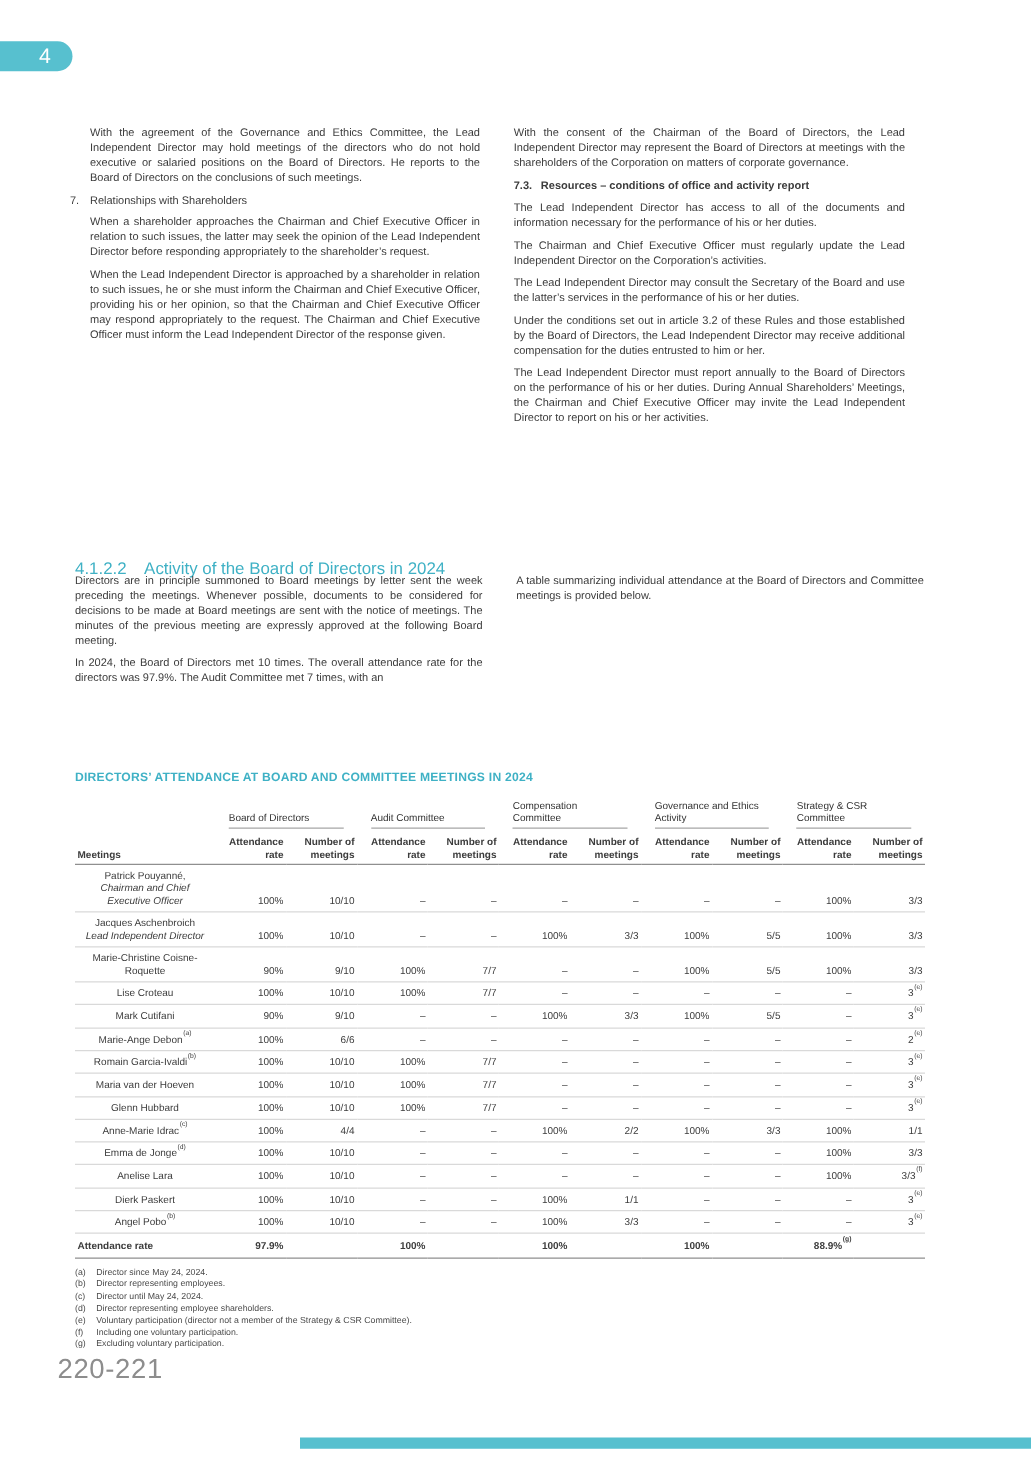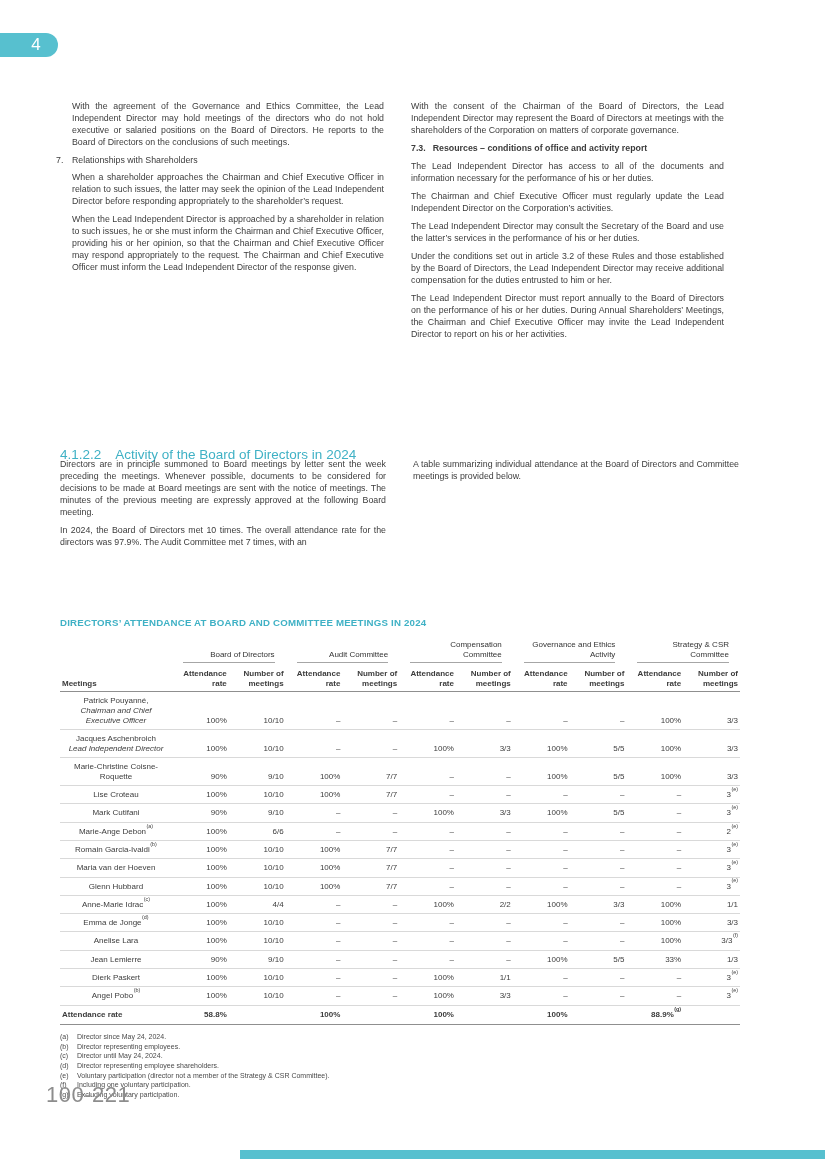--- a/index.html
+++ b/index.html
@@ -38,21 +38,21 @@
   
   .table-block { position:absolute; top:617px; left:60px; width:680px; }
   .table-title { color:#3fb1c5; font-weight:bold; font-size:9.7px; letter-spacing:0.2px; margin-bottom:10px; }
 
   table { width:680px; border-collapse:collapse; table-layout:fixed; font-size:8px; }
   col.c-name { width:112px; }
   th, td { padding:2px 2px; }
   th { font-weight:normal; }
 
   tr.g-row th { vertical-align:bottom; }
-  .grp-inner { border-bottom:1px solid #a6a6a6; padding-bottom:3px; margin:0 9px; text-align:right; line-height:9.5px; color:#333; }
+  .grp-inner { border-bottom:1px solid #a6a6a6; padding-bottom:3px; margin:0 9px; text-align:left; line-height:9.5px; color:#333; }
 
   tr.s-row th { vertical-align:bottom; border-bottom:1px solid #8f8f8f; padding-top:4px; padding-bottom:3px; }
   th.subh { text-align:right; font-weight:bold; line-height:9.5px; }
   th.dir-h { text-align:left; font-weight:bold; }
 
   tbody td { border-bottom:1px solid #d9d9d9; vertical-align:bottom; padding-top:4px; padding-bottom:3.5px; line-height:9.8px; }
   td.name { text-align:center; }
   td.num { text-align:right; }
   td .role { font-style:italic; }
   td sup, th sup { font-size:5.4px; line-height:0; position:relative; top:-2.5px; margin-left:0.5px; }
@@ -314,33 +314,20 @@
             <td class="num">–</td>
             <td class="num">–</td>
             <td class="num">–</td>
             <td class="num">–</td>
             <td class="num">–</td>
             <td class="num">–</td>
             <td class="num">100%</td>
             <td class="num">3/3<sup>(f)</sup></td>
           </tr>
           <tr>
-            <td class="name">Jean Lemierre</td>
-            <td class="num">90%</td>
-            <td class="num">9/10</td>
-            <td class="num">–</td>
-            <td class="num">–</td>
-            <td class="num">–</td>
-            <td class="num">–</td>
-            <td class="num">100%</td>
-            <td class="num">5/5</td>
-            <td class="num">33%</td>
-            <td class="num">1/3</td>
-          </tr>
-          <tr>
             <td class="name">Dierk Paskert</td>
             <td class="num">100%</td>
             <td class="num">10/10</td>
             <td class="num">–</td>
             <td class="num">–</td>
             <td class="num">100%</td>
             <td class="num">1/1</td>
             <td class="num">–</td>
             <td class="num">–</td>
             <td class="num">–</td>
@@ -356,21 +343,21 @@
             <td class="num">3/3</td>
             <td class="num">–</td>
             <td class="num">–</td>
             <td class="num">–</td>
             <td class="num">3<sup>(e)</sup></td>
           </tr>
         </tbody>
       <tfoot>
         <tr>
             <td class="total-label">Attendance rate</td>
-            <td class="total-val">58.8%</td>
+            <td class="total-val">97.9%</td>
             <td class="total-val"></td>
             <td class="total-val">100%</td>
             <td class="total-val"></td>
             <td class="total-val">100%</td>
             <td class="total-val"></td>
             <td class="total-val">100%</td>
             <td class="total-val"></td>
             <td class="total-val">88.9%<sup>(g)</sup></td>
             <td class="total-val"></td>
           </tr>
@@ -401,16 +388,16 @@
           <span class="fn-m">(f)</span>
           <span>Including one voluntary participation.</span>
         </div>
         <div class="fn-line">
           <span class="fn-m">(g)</span>
           <span>Excluding voluntary participation.</span>
         </div>
       </div>
   </div>
 
-  <div class="page-number">100-221</div>
+  <div class="page-number">220-221</div>
   <div class="bottom-bar"></div>
 
 </div>
 
 </body></html>

